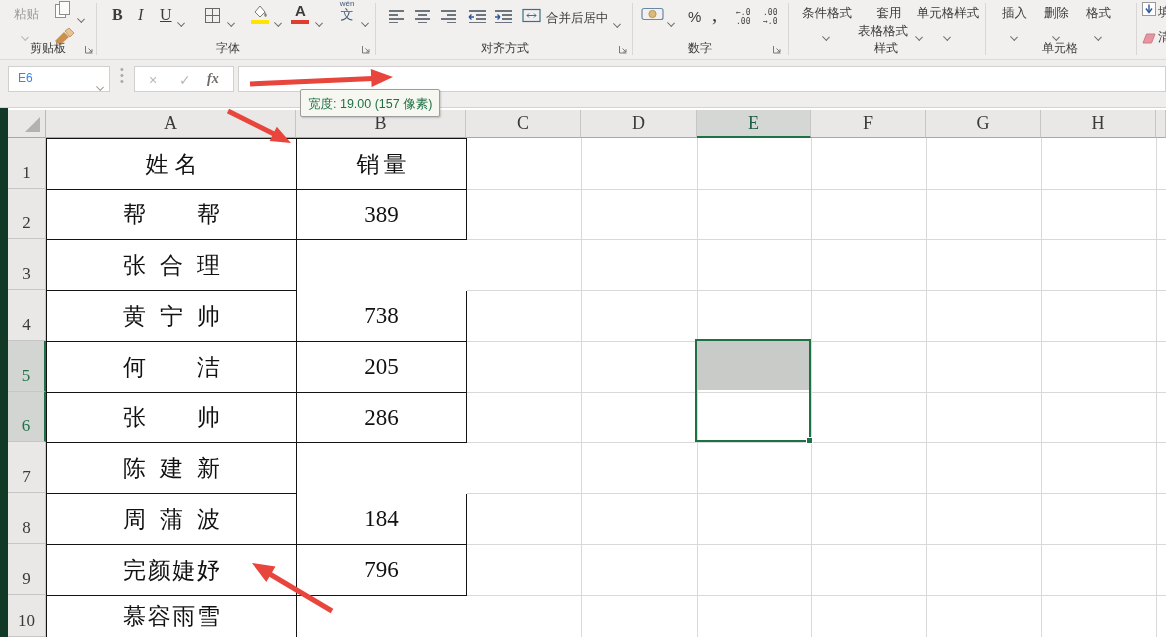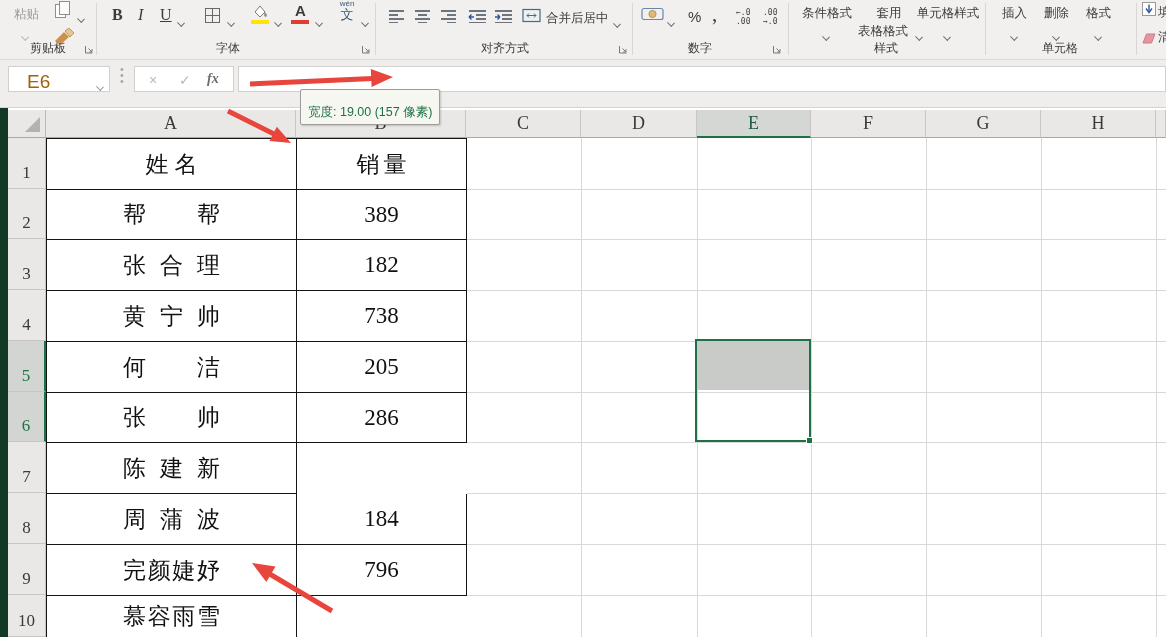--- a/index.html
+++ b/index.html
@@ -19,26 +19,26 @@
   .graytext { color:#9d9c9a; }
   .bar { position:absolute; height:4px; width:18px; }
   .smalltxt { font-size:12.5px; }
   .tinytxt { font-size:8px; line-height:9px; letter-spacing:0; color:#444; font-family:"DejaVu Sans Mono",monospace; }
   .launcher { position:absolute; width:11px; height:11px; }
 
   
   .formula-row { position:absolute; left:0; top:60px; width:1166px; height:48px;
                  background:#efeeed; border-bottom:1px solid #d5d4d3; z-index:2; }
   .wbox { position:absolute; background:#fff; border:1px solid #d2d0cf; }
-  .namebox-text { position:absolute; left:18px; top:4px; font-size:19px; color:#a16207; }
+  .namebox-text { position:absolute; left:9px; top:4px; font-size:12px; color:#3b82f6; }
   .fr-icon { position:absolute; font-size:14px; color:#b9b8b6; }
 
   
   .tooltip { position:absolute; left:300px; top:89px; z-index:8; background:#f7f7f1;
-             border:1px solid #9e9d9b; border-radius:2px; padding:14px 7px 3px;
+             border:1px solid #9e9d9b; border-radius:2px; padding:6px 7px 3px;
              font-size:12.5px; color:#1e7145; box-shadow:1px 1px 2px rgba(0,0,0,.18); white-space:nowrap; }
 
   
   .dark-strip { position:absolute; left:0; top:108px; width:8px; height:529px; background:#123826; z-index:5; }
   .corner { position:absolute; left:8px; top:110px; width:38px; height:28px; background:#e9e8e7;
             border-right:1px solid #b9b9b9; border-bottom:1px solid #a8a8a8; z-index:4; }
   .corner-tri { position:absolute; right:5px; bottom:5px; width:0; height:0;
                 border-bottom:15px solid #b2b2b2; border-left:15px solid transparent; }
   .colhdr { position:absolute; top:110px; height:28px; background:#e9e8e7; z-index:4;
             border-right:1px solid #c6c6c6; border-bottom:1px solid #a8a8a8;
@@ -343,21 +343,20 @@
         <div class="tcell sales" style="height: 50px;">389</div>
       </div>
       <div class="trow">
         <div class="tcell name" style="height: 51px;">
           <span class="nmjust">
             <span>张</span>
             <span>合</span>
             <span>理</span>
           </span>
         </div>
-        <div class="tcell sales" style="height: 51px;">182</div>
       </div>
       <div class="trow">
         <div class="tcell name" style="height: 51px;">
           <span class="nmjust">
             <span>黄</span>
             <span>宁</span>
             <span>帅</span>
           </span>
         </div>
         <div class="tcell sales" style="height: 51px;">738</div>

